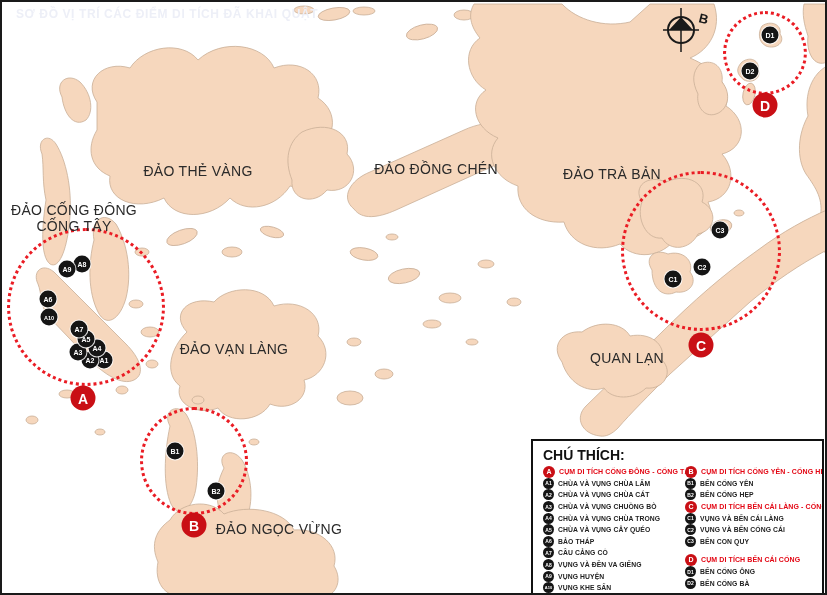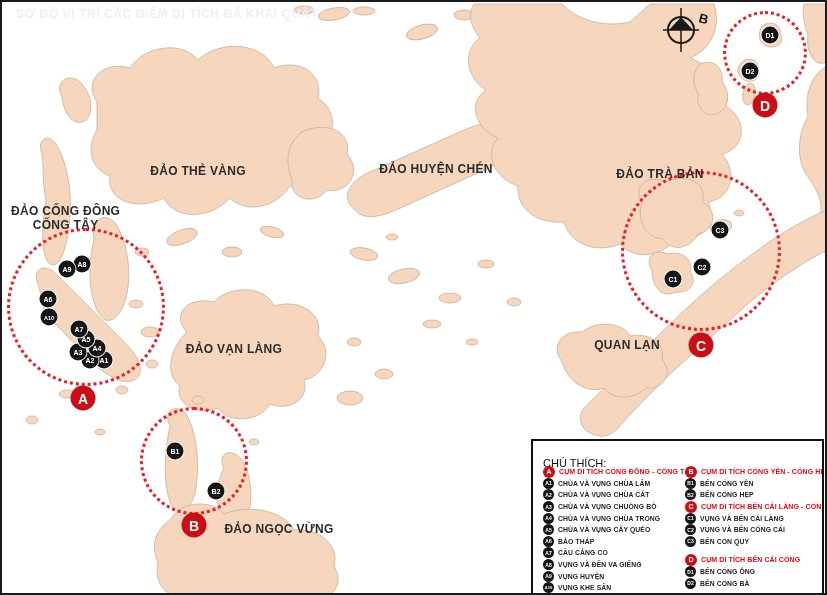--- a/index.html
+++ b/index.html
@@ -4,34 +4,34 @@
 <style>
   html,body{margin:0;padding:0;background:#888;}
   .stage{position:relative;width:827px;height:595px;background:#fff;border:2px solid #1a1a1a;
          box-sizing:border-box;overflow:hidden;font-family:"Liberation Sans",sans-serif;
          --land:#f6d7bd; --landStroke:#c9ae97; --dotRed:#ea1c24; --badgeRed:#c90f15;
          --legendRed:#e30613; --titleColor:#edeff7;}
   svg.map{position:absolute;left:0;top:0;}
   .land{fill:var(--land);stroke:var(--landStroke);stroke-width:0.8;}
   .map-title{position:absolute;left:14px;top:5px;font-size:12px;font-weight:bold;
              letter-spacing:0.6px;color:var(--titleColor);white-space:nowrap;}
-  .island-label{position:absolute;transform:translate(-50%,-50%);font-size:12px;font-weight:bold;
+  .island-label{position:absolute;transform:translate(-50%,-50%);font-size:14px;font-weight:normal;
                 color:#2a2a2a;white-space:pre-line;text-align:center;letter-spacing:0.3px;}
   .island-label.left{transform:translate(0,-50%);text-align:center;}
   .cluster-circle{position:absolute;border:3px dotted var(--dotRed);border-radius:50%;
                   transform:translate(-50%,-50%);}
   .cluster-badge{position:absolute;width:25px;height:25px;border-radius:50%;background:var(--badgeRed);
                  color:#fff;font-weight:bold;font-size:14px;display:flex;align-items:center;
                  justify-content:center;transform:translate(-50%,-50%);}
   .marker{position:absolute;width:17px;height:17px;border-radius:50%;background:#151515;color:#fff;
           font-weight:bold;display:flex;align-items:center;justify-content:center;
           transform:translate(-50%,-50%);box-shadow:0 0 0 1px rgba(255,255,255,0.85);}
   .legend{position:absolute;left:529px;top:437px;width:293px;height:156px;background:#fff;
           border:2.5px solid #111;box-sizing:border-box;overflow:hidden;}
-  .legend-title{position:absolute;left:10px;top:16px;font-size:11px;font-weight:normal;color:#111;}
+  .legend-title{position:absolute;left:10px;top:6px;font-size:14px;font-weight:bold;color:#111;}
   .legend-col{position:absolute;top:25px;display:flex;flex-direction:column;}
   .legend-col.c0{left:10px;width:142px;}
   .legend-col.c1{left:152px;width:138px;}
   .legend-row{height:11.6px;display:flex;align-items:center;gap:4px;}
   .lbadge{width:11px;height:11px;border-radius:50%;background:#151515;color:#fff;font-size:5px;
           font-weight:bold;display:flex;align-items:center;justify-content:center;flex:0 0 11px;}
   .legend-row.group .lbadge{background:var(--badgeRed);width:12px;height:12px;font-size:7px;flex:0 0 12px;}
   .ltext{font-size:6.8px;color:#222;font-weight:600;letter-spacing:0.1px;white-space:nowrap;}
   .legend-row.group .ltext{color:var(--legendRed);font-weight:bold;font-size:7px;}
   .legend-spacer{height:7px;}
@@ -153,27 +153,27 @@
       <div class="cluster-badge" style="left: 81px; top: 396px;">A</div>
       <div class="cluster-circle" style="left: 192px; top: 459px; width: 102px; height: 102px;"></div>
       <div class="cluster-badge" style="left: 192px; top: 523px;">B</div>
       <div class="cluster-circle" style="left: 699px; top: 249px; width: 154px; height: 154px;"></div>
       <div class="cluster-badge" style="left: 699px; top: 343px;">C</div>
       <div class="cluster-circle" style="left: 763px; top: 51px; width: 78px; height: 78px;"></div>
       <div class="cluster-badge" style="left: 763px; top: 103px;">D</div>
     </div>
   <div id="label-layer">
       <div class="island-label" style="left: 196px; top: 169px;">ĐẢO THẺ VÀNG</div>
-      <div class="island-label" style="left: 434px; top: 167px;">ĐẢO HUYỆN CHÉN</div>
-      <div class="island-label" style="left: 610px; top: 172px; margin-left: 48px;">ĐẢO TRÀ BẢN</div>
+      <div class="island-label" style="left: 434px; top: 167px;">ĐẢO ĐỒNG CHÉN</div>
+      <div class="island-label" style="left: 610px; top: 172px;">ĐẢO TRÀ BẢN</div>
       <div class="island-label left" style="left: 9px; top: 216px;">ĐẢO CỐNG ĐÔNG
 CỐNG TÂY</div>
       <div class="island-label" style="left: 232px; top: 347px;">ĐẢO VẠN LÀNG</div>
       <div class="island-label" style="left: 277px; top: 527px;">ĐẢO NGỌC VỪNG</div>
-      <div class="island-label" style="left: 625px; top: 343px;">QUAN LẠN</div>
+      <div class="island-label" style="left: 625px; top: 356px;">QUAN LẠN</div>
     </div>
   <div id="marker-layer">
       <div class="marker" style="left: 102px; top: 358px; font-size: 7px;">A1</div>
       <div class="marker" style="left: 88px; top: 358px; font-size: 7px;">A2</div>
       <div class="marker" style="left: 76px; top: 350px; font-size: 7px;">A3</div>
       <div class="marker" style="left: 95px; top: 346px; font-size: 7px;">A4</div>
       <div class="marker" style="left: 84px; top: 337px; font-size: 7px;">A5</div>
       <div class="marker" style="left: 46px; top: 297px; font-size: 7px;">A6</div>
       <div class="marker" style="left: 77px; top: 327px; font-size: 7px;">A7</div>
       <div class="marker" style="left: 80px; top: 262px; font-size: 7px;">A8</div>

